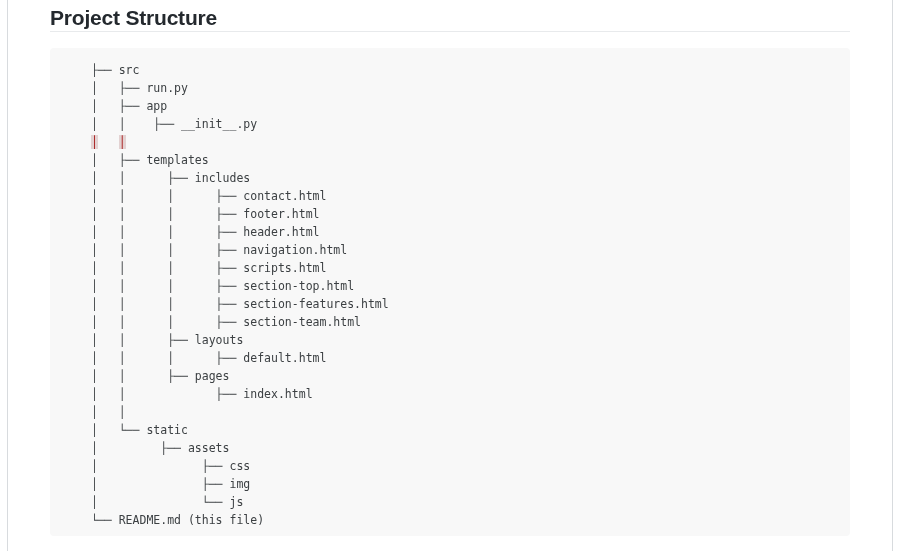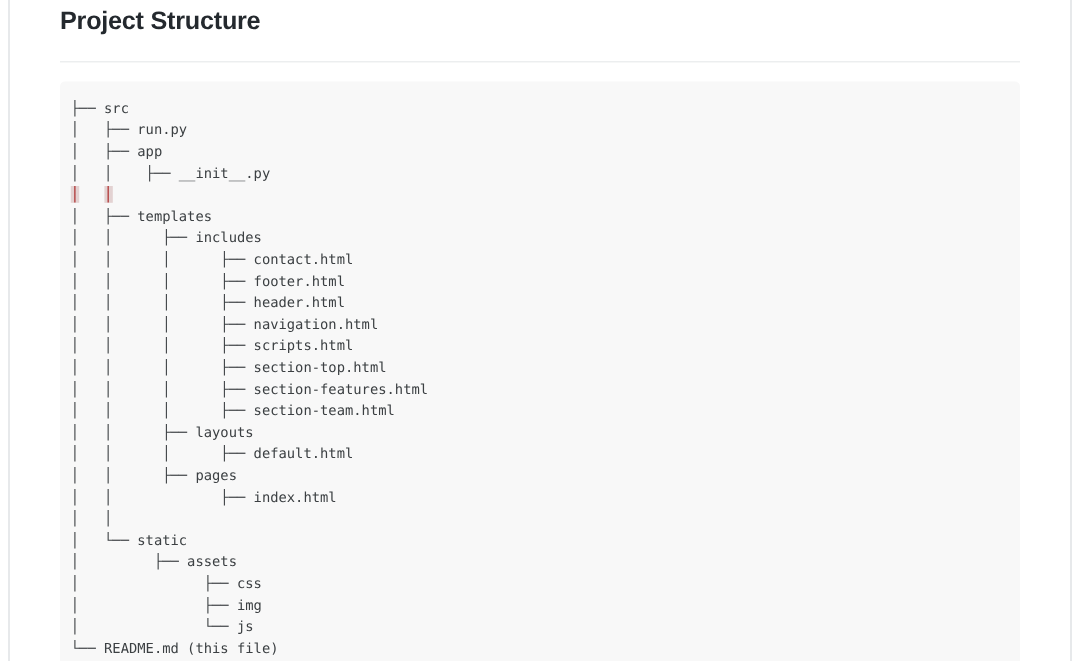--- a/index.html
+++ b/index.html
@@ -23,37 +23,37 @@
   }
   .doc{
     padding:6px 0 0 42px;
     width:842px;
   }
   h2.page-title{
     font-size:21px;
     font-weight:700;
     color:var(--heading-color);
     letter-spacing:-0.2px;
-    padding-bottom:21px;
+    padding-bottom:1px;
     border-bottom:1px solid var(--heading-rule);
     width:800px;
   }
   pre.code-block{
     margin-top:16px;
     width:800px;
     background:var(--code-bg);
     border-radius:4px;
     padding:13px 10px 7px 9px;
     font-family:"DejaVu Sans Mono","Liberation Mono",monospace;
     font-size:11.5px;
     line-height:18px;
     color:var(--code-text);
     overflow:hidden;
   }
-  .tree-line{white-space:pre;height:18px;}
+  .tree-line{white-space:pre;height:18px;margin-left:32px;}
   .err{
     color:var(--err-text);
     background-color:var(--err-bg);
   }
 </style>
 </head>
 <body>
 
 <div class="content-panel">
   <div class="doc">

